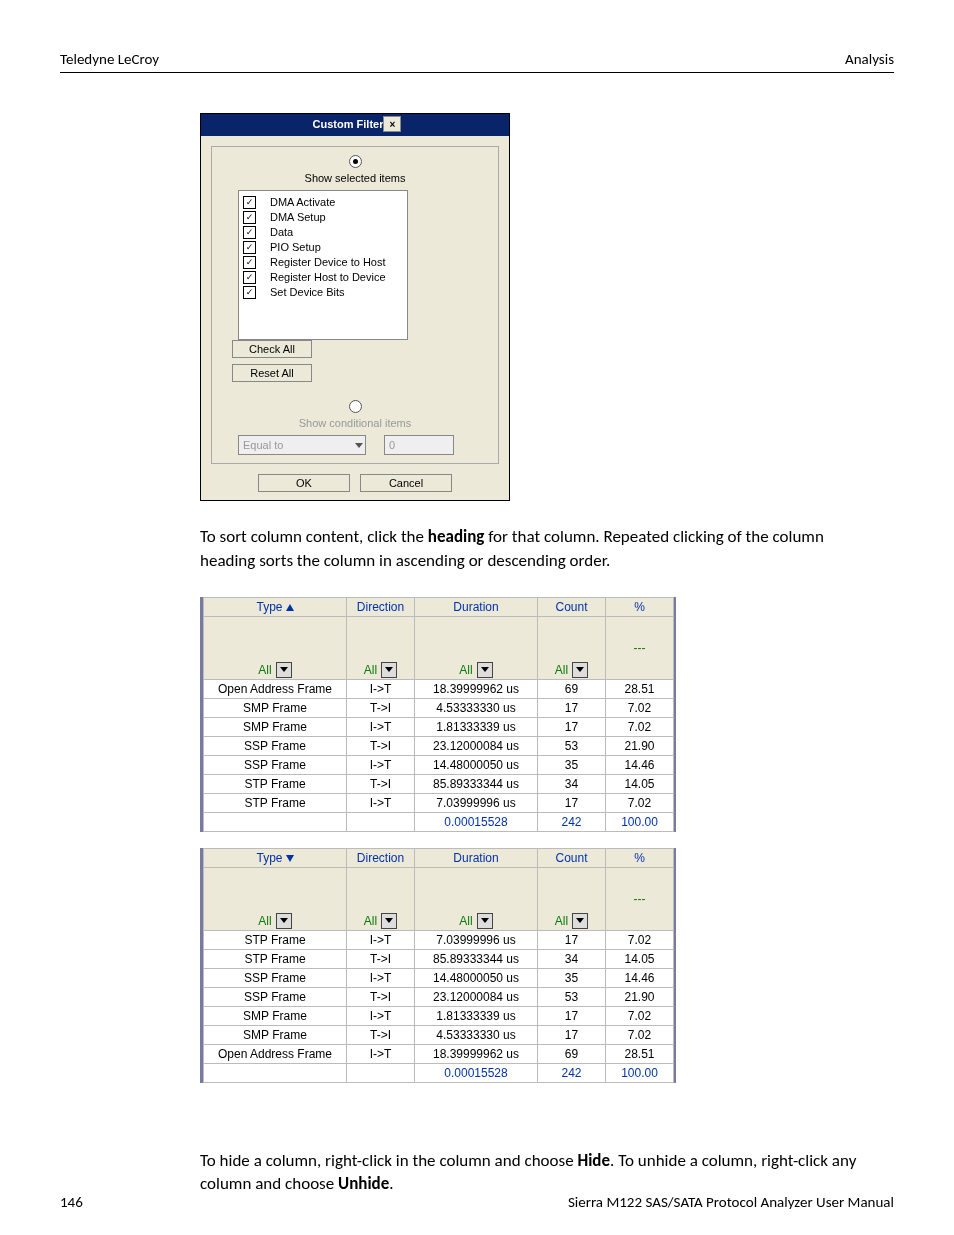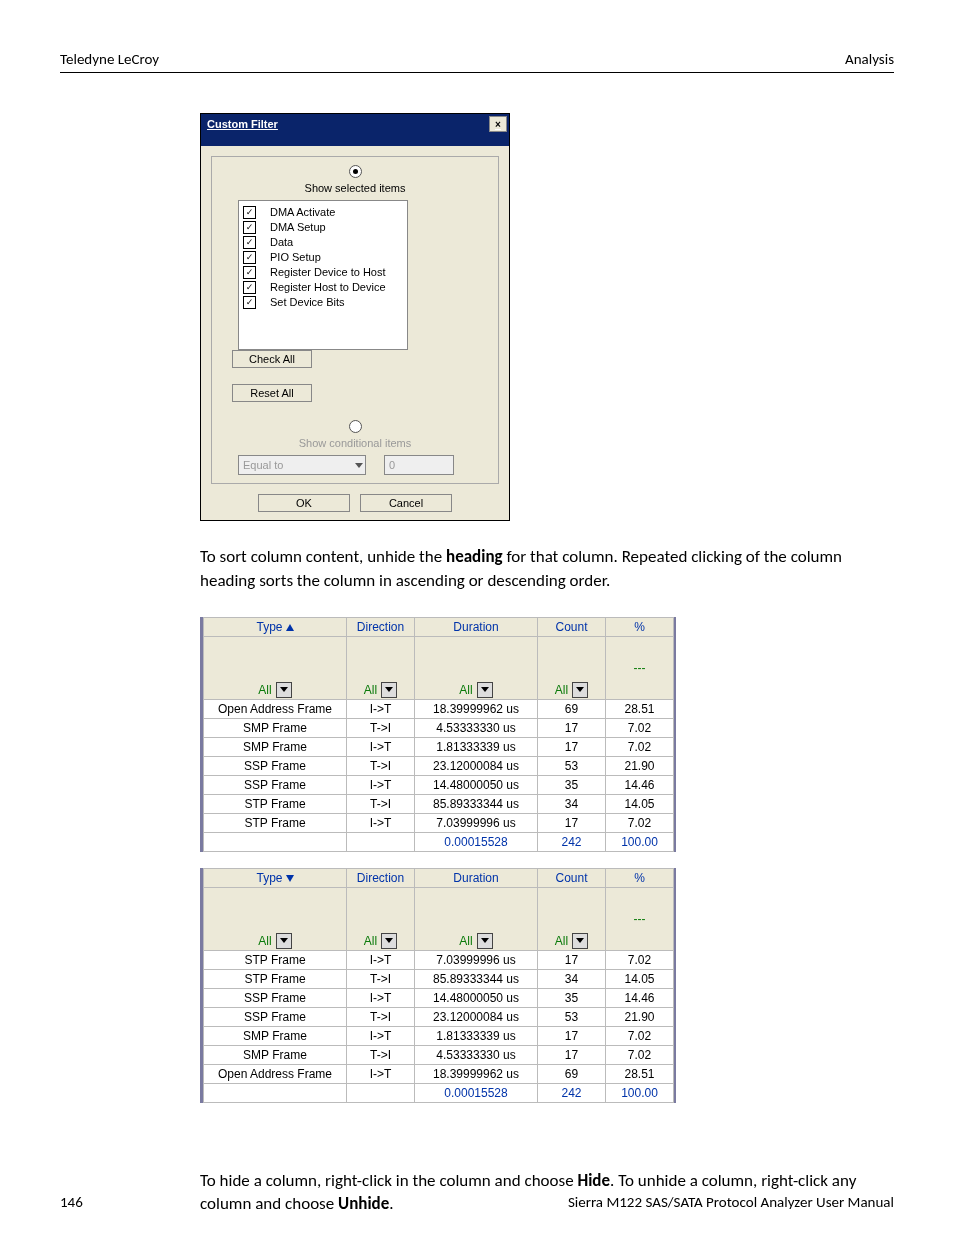--- a/index.html
+++ b/index.html
@@ -49,26 +49,25 @@
     border: 1px solid #000;
     background: #ece9d8;
     font-family: Tahoma, Arial, sans-serif;
     font-size: 11px;
     margin-bottom: 20px;
   }
   .titlebar {
     background: #0a246a;
     color: #fff;
     display: flex;
-    justify-content: space-between;
+    justify-content: center;
     align-items: center;
-    padding: 2px 2px 14px 6px;
+    padding: 2px 2px 4px 6px;
     font-weight: bold;
     font-size: 11px;
-    text-decoration: underline;
   }
   .closebox {
     width: 16px; height: 14px;
     background: #ece9d8;
     border: 1px solid #888;
     display: flex; align-items: center; justify-content: center;
     font-size: 10px; color:#000;
   }
   .group {
     border: 1px solid #aaa;
@@ -111,21 +110,21 @@
   }
   .cbox {
     width: 11px; height: 11px; border: 1px solid #000; background: #fff;
     display: inline-flex; align-items:center; justify-content:center;
     font-size: 9px; line-height: 9px;
   }
   .cbox.on::after { content:"✓"; }
   .side-btns {
     display: inline-flex;
     flex-direction: column;
-    gap: 16px;
+    gap: 6px;
     margin-left: 12px;
     vertical-align: top;
   }
   .btn {
     border: 1px solid #888;
     background: #ece9d8;
     font-size: 11px;
     padding: 2px 10px;
     min-width: 58px;
     text-align: center;
@@ -286,21 +285,21 @@
         </div>
       </div>
       <div class="btn-row">
         <div class="btn" style="min-width:70px;">OK</div>
         <div class="btn" style="min-width:70px;">Cancel</div>
       </div>
     </div>
 
 
     <p class="para">
-      <span>To sort column content, unhide the </span><span class="bold">heading</span><span> for that column. Repeated clicking of the column heading sorts the column in ascending or descending order.</span>
+      <span>To sort column content, click the </span><span class="bold">heading</span><span> for that column. Repeated clicking of the column heading sorts the column in ascending or descending order.</span>
     </p>
 
     
     <div class="datatable-wrap">
       <table class="datatable">
         <tbody>
             <tr>
           <th class="col-type"><span>Type</span><span class="sort-arrow-up"></span></th>
           <th class="col-dir">Direction</th>
           <th class="col-dur">Duration</th>

